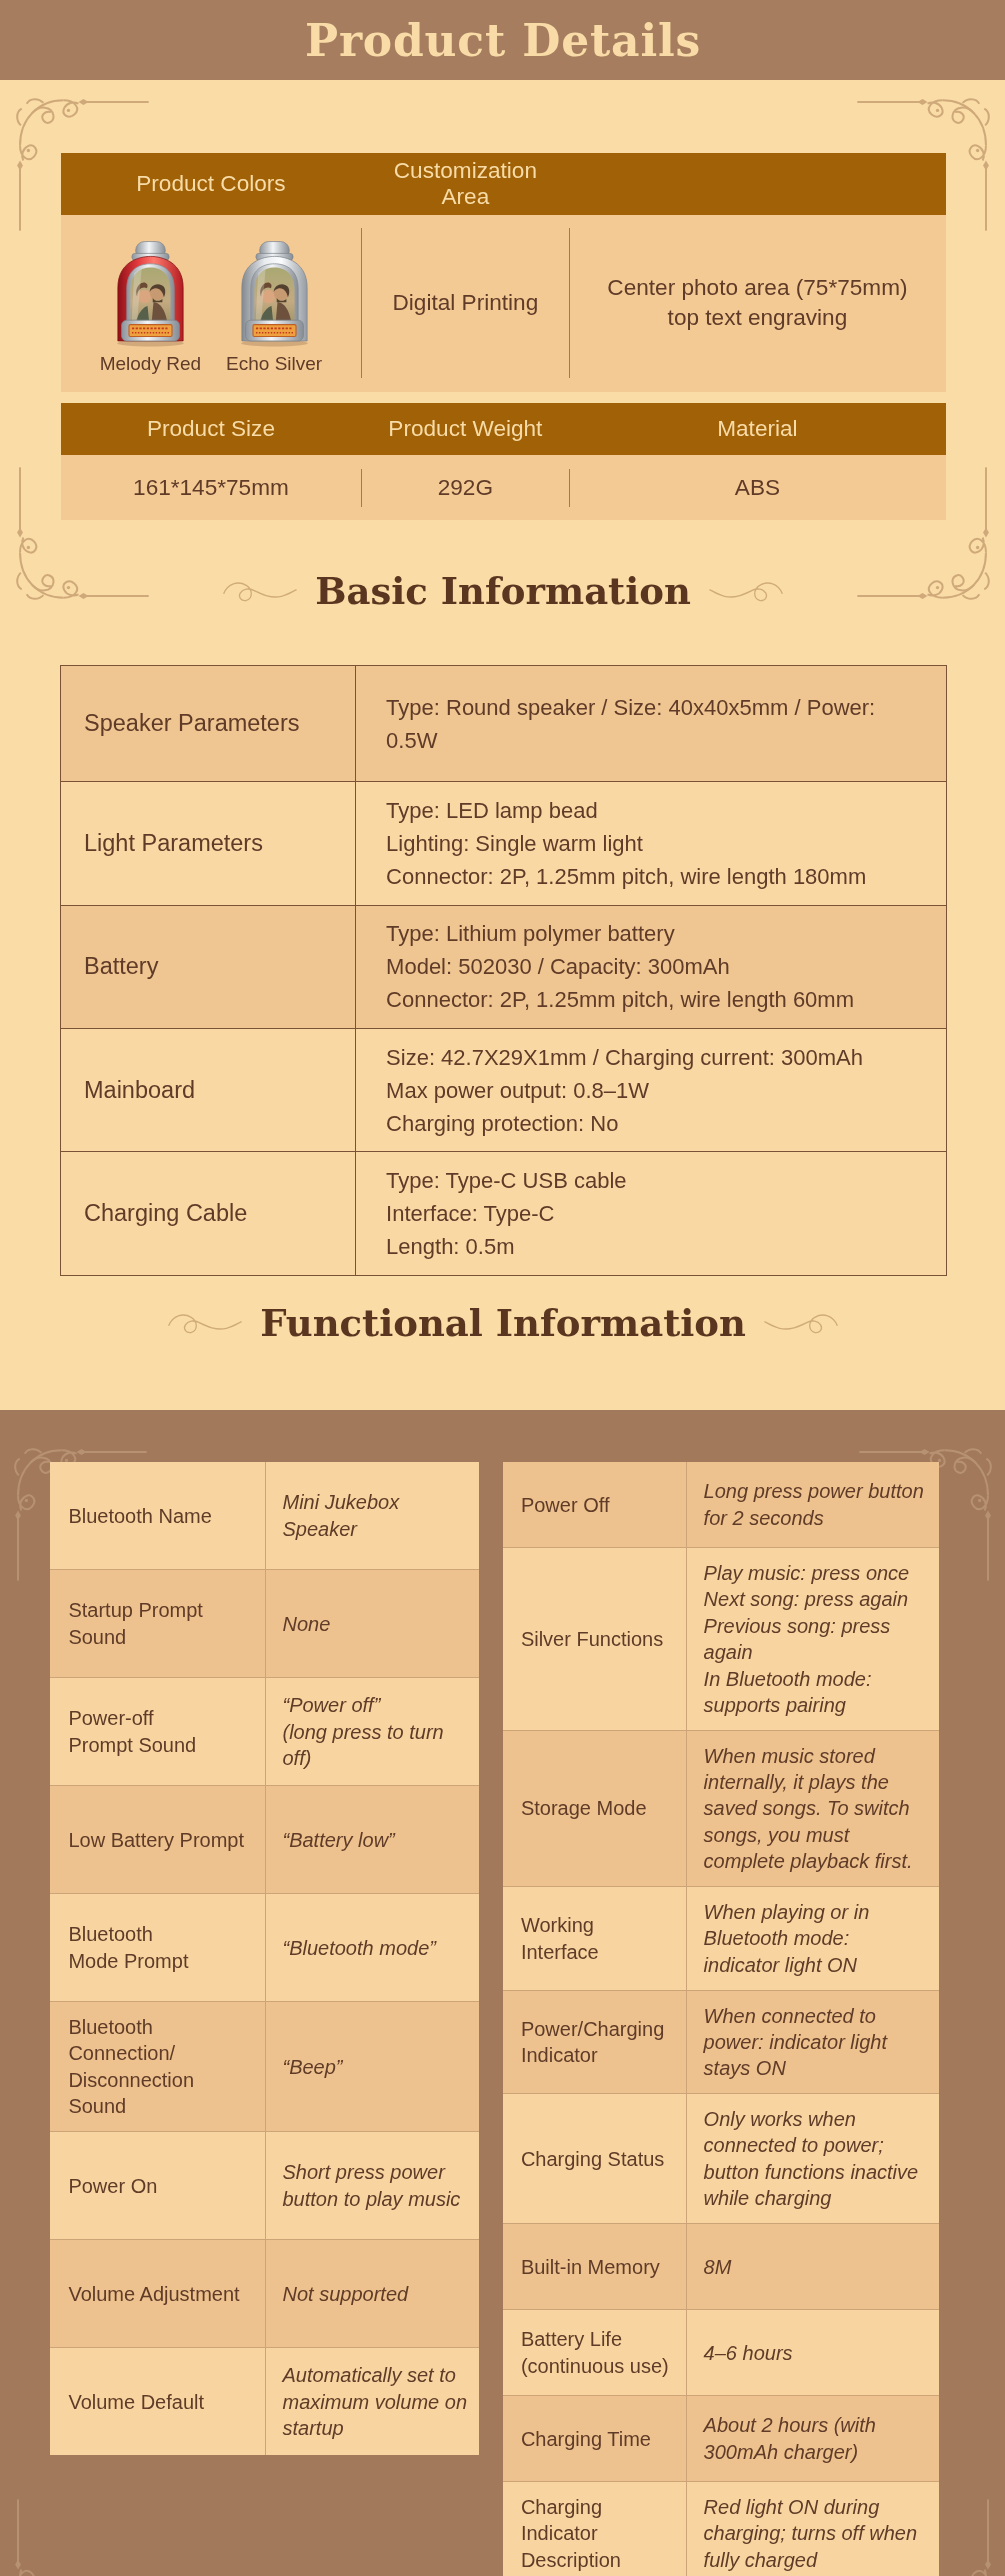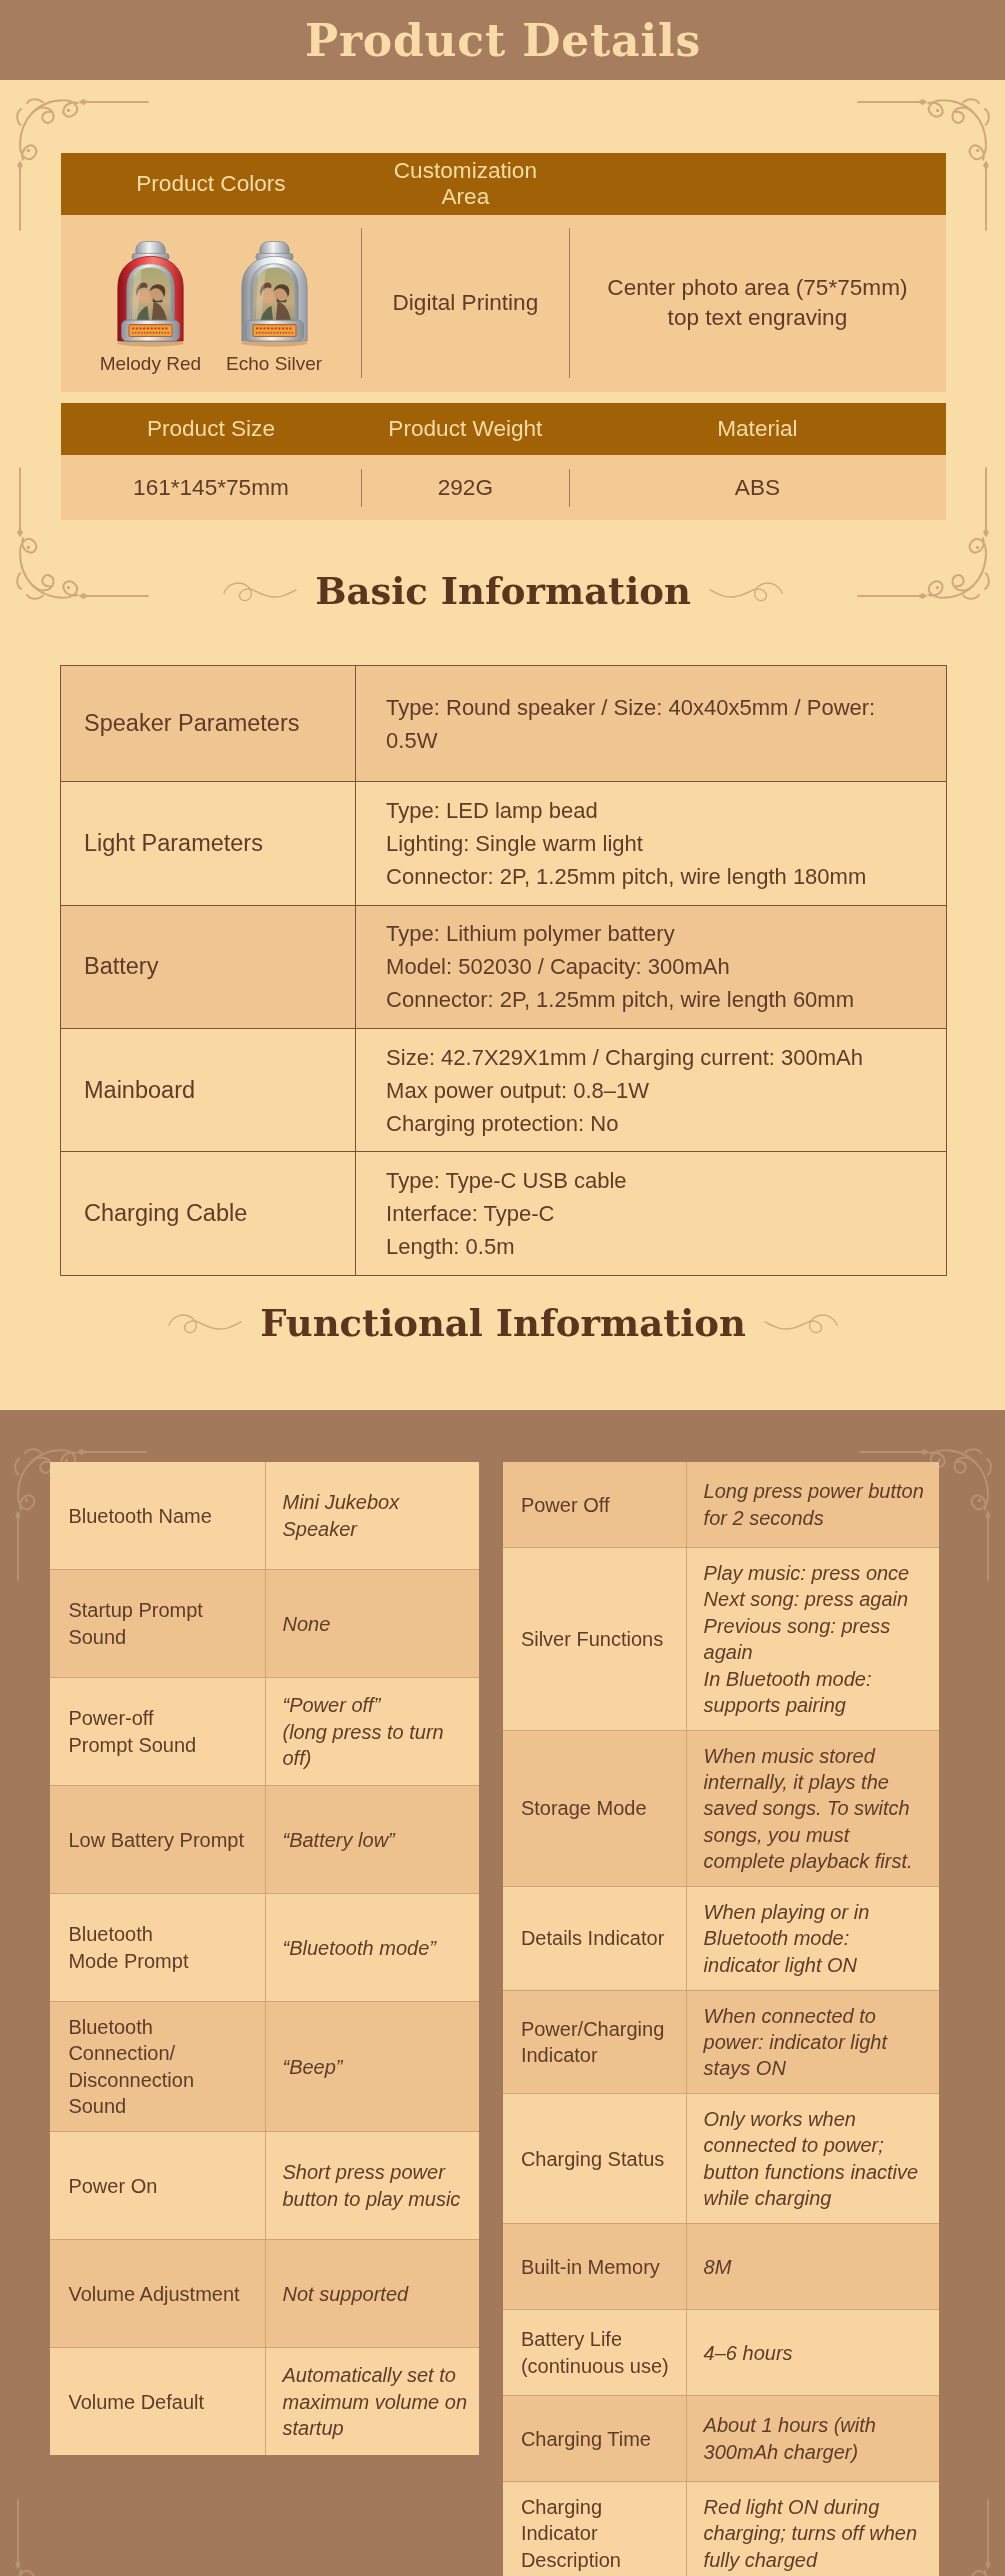--- a/index.html
+++ b/index.html
@@ -414,21 +414,21 @@
 Next song: press again
 Previous song: press again
 In Bluetooth mode:
 supports pairing</div>
       </div>
       <div class="frow shade-dark">
         <div class="fcell label pre">Storage Mode</div>
         <div class="fcell value pre">When music stored internally, it plays the saved songs. To switch songs, you must complete playback first.</div>
       </div>
       <div class="frow shade-light">
-        <div class="fcell label pre">Details Indicator</div>
+        <div class="fcell label pre">Working Interface</div>
         <div class="fcell value pre">When playing or in Bluetooth mode: indicator light ON</div>
       </div>
       <div class="frow shade-dark">
         <div class="fcell label pre">Power/Charging
 Indicator</div>
         <div class="fcell value pre">When connected to power: indicator light stays ON</div>
       </div>
       <div class="frow shade-light">
         <div class="fcell label pre">Charging Status</div>
         <div class="fcell value pre">Only works when connected to power; button functions inactive while charging</div>
@@ -437,21 +437,21 @@
         <div class="fcell label pre">Built-in Memory</div>
         <div class="fcell value pre">8M</div>
       </div>
       <div class="frow shade-light">
         <div class="fcell label pre">Battery Life
 (continuous use)</div>
         <div class="fcell value pre">4–6 hours</div>
       </div>
       <div class="frow shade-dark">
         <div class="fcell label pre">Charging Time</div>
-        <div class="fcell value pre">About 1 hours (with 300mAh charger)</div>
+        <div class="fcell value pre">About 2 hours (with 300mAh charger)</div>
       </div>
       <div class="frow shade-light">
         <div class="fcell label pre">Charging Indicator
 Description</div>
         <div class="fcell value pre">Red light ON during charging; turns off when fully charged</div>
       </div>
     </div>
   </div>
 </section>
 

